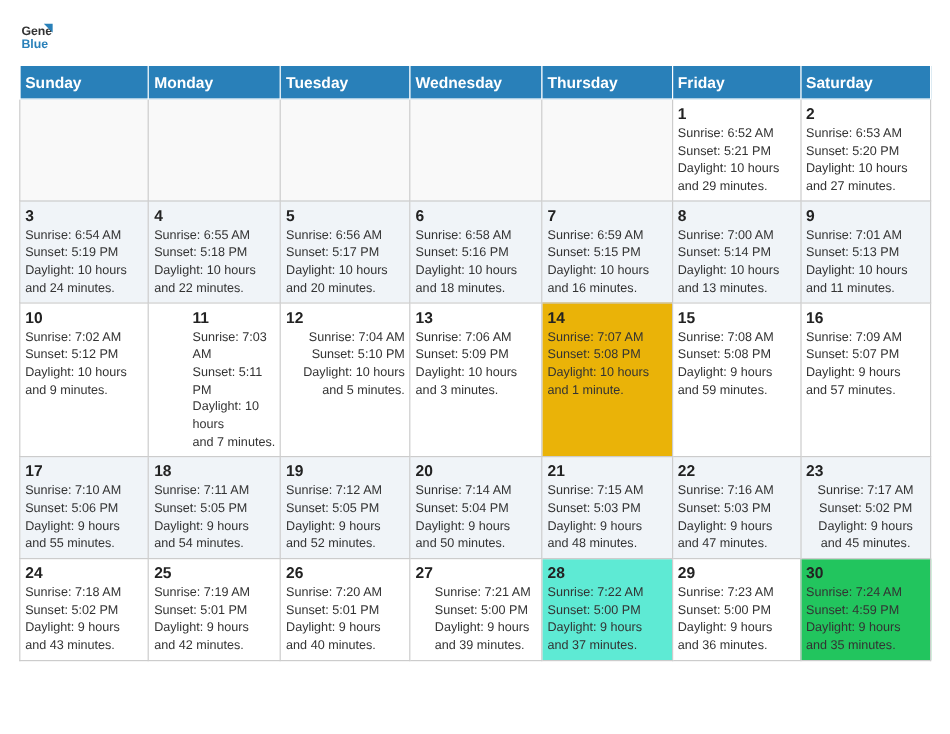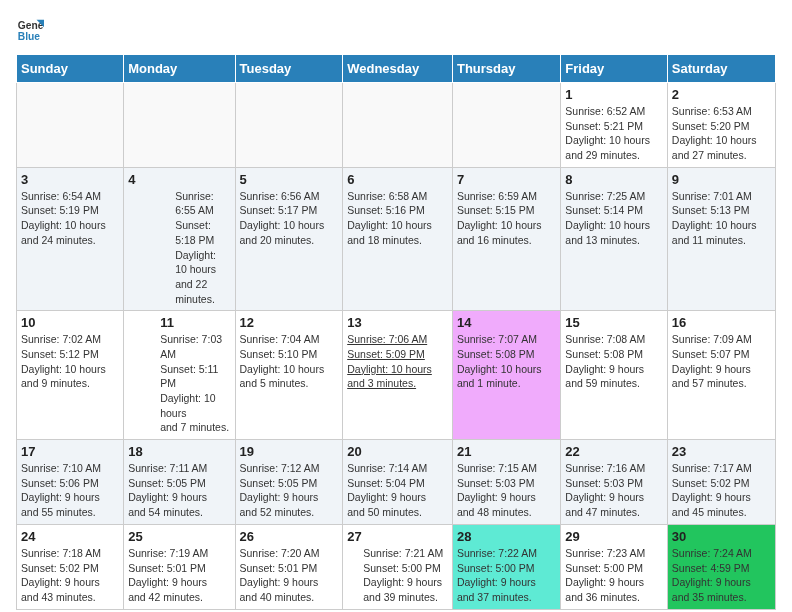--- a/index.html
+++ b/index.html
@@ -127,21 +127,21 @@
       <tr>
         <td style="background: rgb(240, 244, 248);">
           <span class="day-num">3</span>
           <div class="day-info" style="white-space: pre-line;">Sunrise: 6:54 AM
 Sunset: 5:19 PM
 Daylight: 10 hours
 and 24 minutes.</div>
         </td>
         <td style="background: rgb(240, 244, 248);">
           <span class="day-num">4</span>
-          <div class="day-info" style="white-space: pre-line; margin-left: 47px;">Sunrise: 6:55 AM
+          <div class="day-info" style="white-space: pre-line;">Sunrise: 6:55 AM
 Sunset: 5:18 PM
 Daylight: 10 hours
 and 22 minutes.</div>
         </td>
         <td style="background: rgb(240, 244, 248);">
           <span class="day-num">5</span>
           <div class="day-info" style="white-space: pre-line;">Sunrise: 6:56 AM
 Sunset: 5:17 PM
 Daylight: 10 hours
 and 20 minutes.</div>
@@ -155,21 +155,21 @@
         </td>
         <td style="background: rgb(240, 244, 248);">
           <span class="day-num">7</span>
           <div class="day-info" style="white-space: pre-line;">Sunrise: 6:59 AM
 Sunset: 5:15 PM
 Daylight: 10 hours
 and 16 minutes.</div>
         </td>
         <td style="background: rgb(240, 244, 248);">
           <span class="day-num">8</span>
-          <div class="day-info" style="white-space: pre-line;">Sunrise: 7:25 AM
+          <div class="day-info" style="white-space: pre-line;">Sunrise: 7:00 AM
 Sunset: 5:14 PM
 Daylight: 10 hours
 and 13 minutes.</div>
         </td>
         <td style="background: rgb(240, 244, 248);">
           <span class="day-num">9</span>
           <div class="day-info" style="white-space: pre-line;">Sunrise: 7:01 AM
 Sunset: 5:13 PM
 Daylight: 10 hours
 and 11 minutes.</div>
@@ -185,33 +185,33 @@
         </td>
         <td style="background: rgb(255, 255, 255); padding-left: 36px;">
           <span class="day-num">11</span>
           <div class="day-info" style="white-space: pre-line;">Sunrise: 7:03 AM
 Sunset: 5:11 PM
 Daylight: 10 hours
 and 7 minutes.</div>
         </td>
         <td style="background: rgb(255, 255, 255);">
           <span class="day-num">12</span>
-          <div class="day-info" style="white-space: pre-line;">Sunrise: 7:04 AM
+          <div class="day-info" style="white-space: pre-line; text-align: right;">Sunrise: 7:04 AM
 Sunset: 5:10 PM
 Daylight: 10 hours
 and 5 minutes.</div>
         </td>
         <td style="background: rgb(255, 255, 255);">
           <span class="day-num">13</span>
-          <div class="day-info" style="white-space: pre-line; text-decoration: underline;">Sunrise: 7:06 AM
+          <div class="day-info" style="white-space: pre-line;">Sunrise: 7:06 AM
 Sunset: 5:09 PM
 Daylight: 10 hours
 and 3 minutes.</div>
         </td>
-        <td style="background: #f0abfc;">
+        <td style="background: #eab308;">
           <span class="day-num">14</span>
           <div class="day-info" style="white-space: pre-line;">Sunrise: 7:07 AM
 Sunset: 5:08 PM
 Daylight: 10 hours
 and 1 minute.</div>
         </td>
         <td style="background: rgb(255, 255, 255);">
           <span class="day-num">15</span>
           <div class="day-info" style="white-space: pre-line;">Sunrise: 7:08 AM
 Sunset: 5:08 PM
@@ -264,21 +264,21 @@
         </td>
         <td style="background: rgb(240, 244, 248);">
           <span class="day-num">22</span>
           <div class="day-info" style="white-space: pre-line;">Sunrise: 7:16 AM
 Sunset: 5:03 PM
 Daylight: 9 hours
 and 47 minutes.</div>
         </td>
         <td style="background: rgb(240, 244, 248);">
           <span class="day-num">23</span>
-          <div class="day-info" style="white-space: pre-line;">Sunrise: 7:17 AM
+          <div class="day-info" style="white-space: pre-line; text-align: center;">Sunrise: 7:17 AM
 Sunset: 5:02 PM
 Daylight: 9 hours
 and 45 minutes.</div>
         </td>
       </tr>
       <tr>
         <td style="background: rgb(255, 255, 255);">
           <span class="day-num">24</span>
           <div class="day-info" style="white-space: pre-line;">Sunrise: 7:18 AM
 Sunset: 5:02 PM

